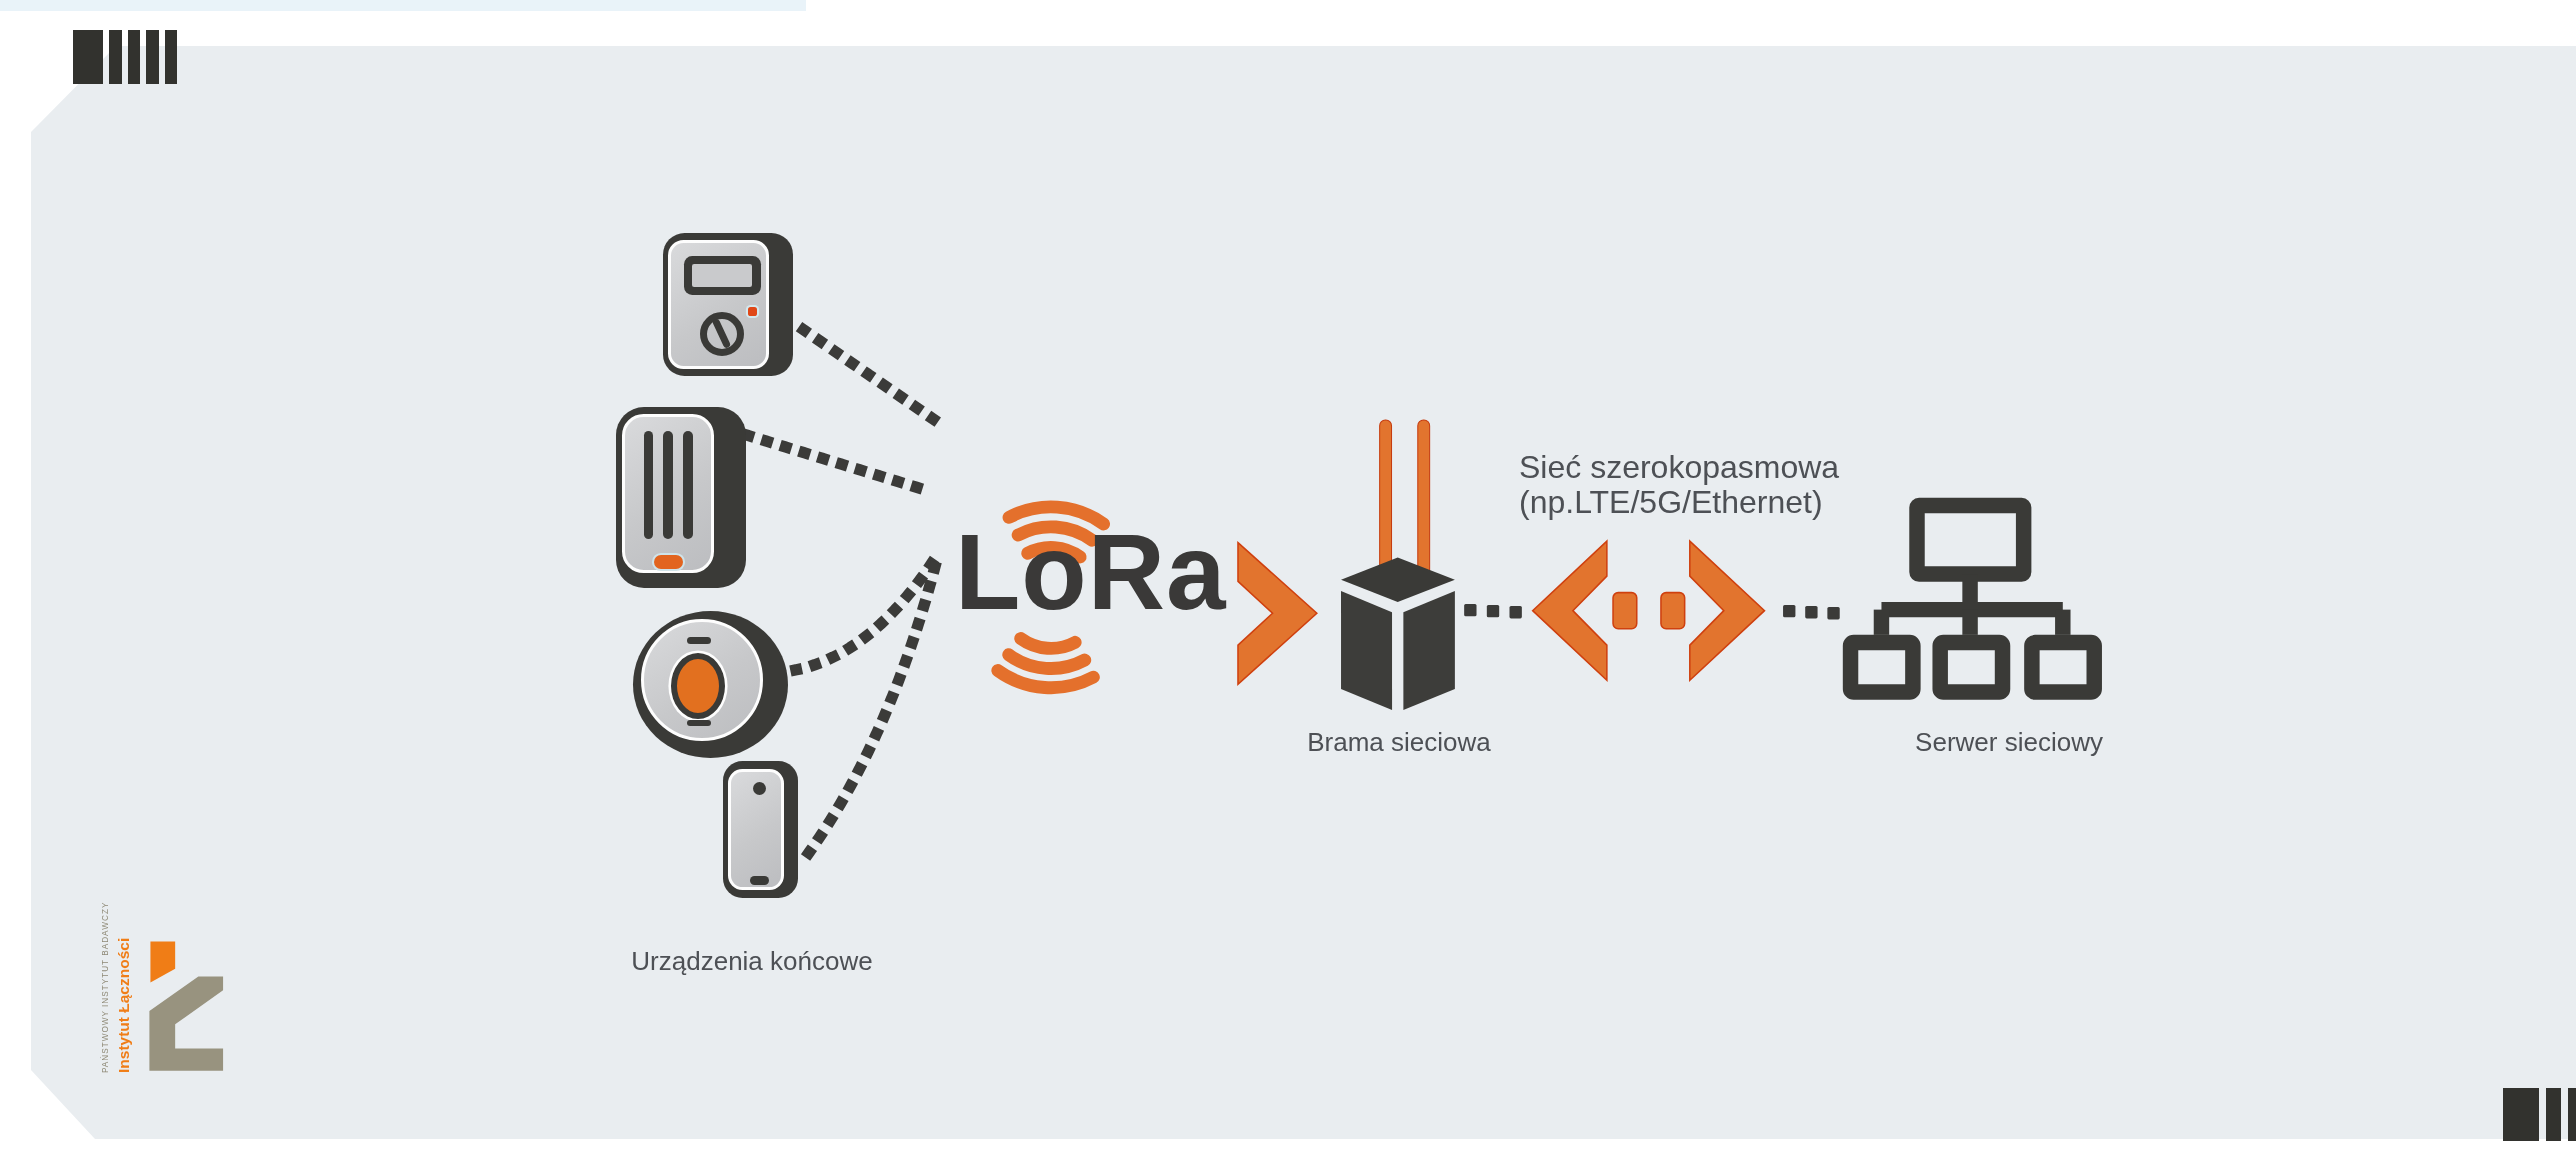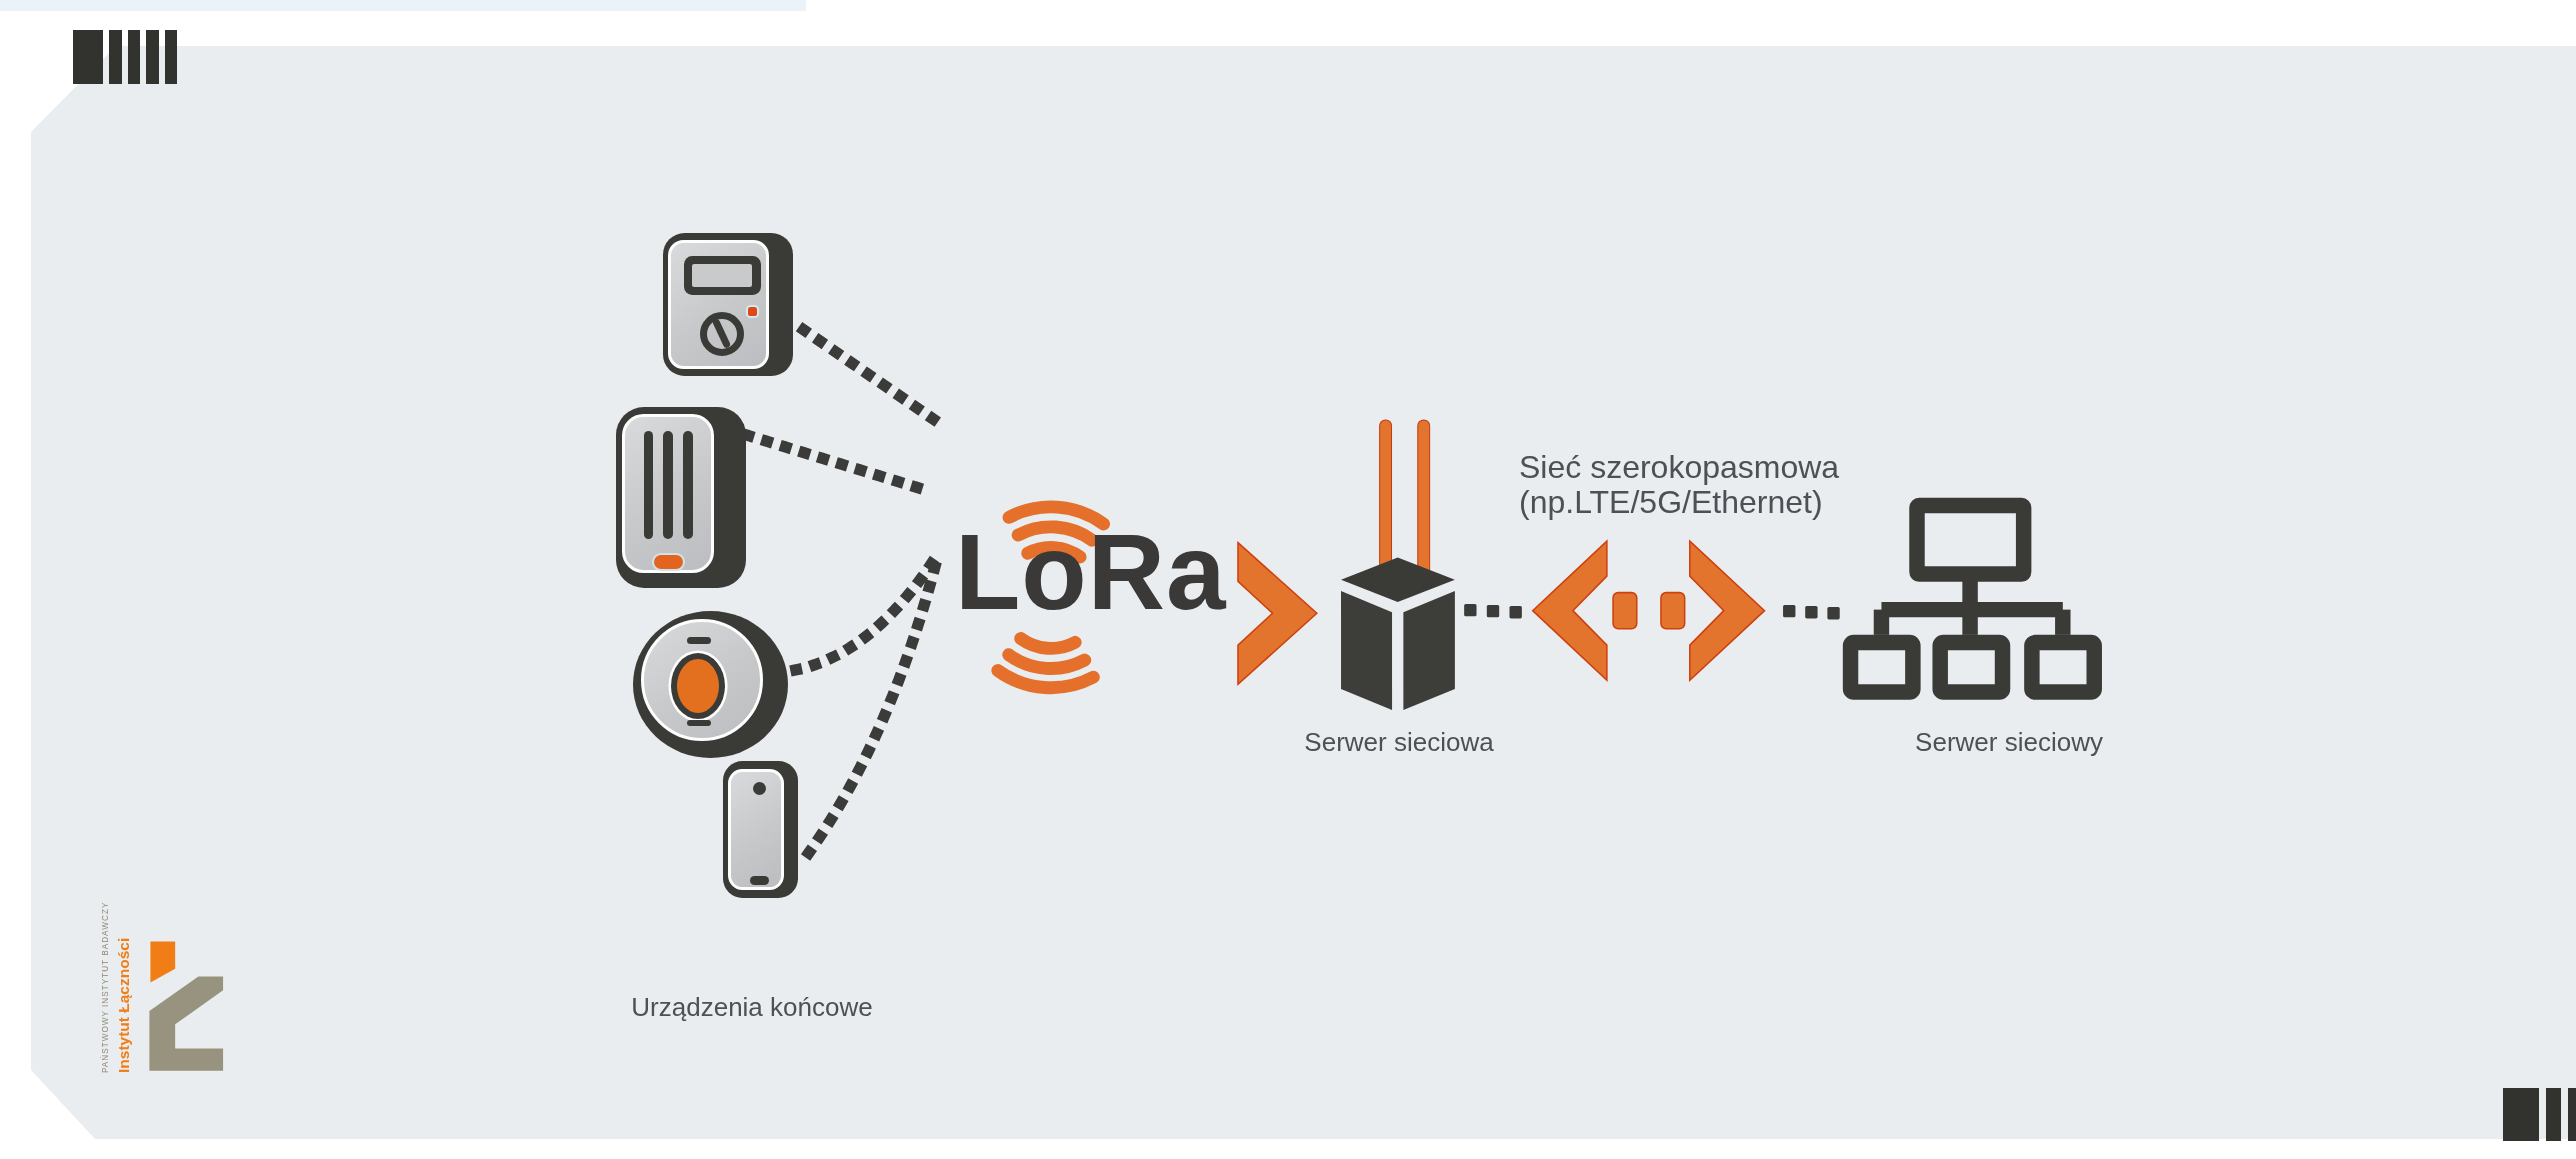--- a/index.html
+++ b/index.html
@@ -44,21 +44,21 @@
   .d3 .oval{position:absolute;left:27px;top:31px;width:54px;height:66px;background:#e2701f;border:6.2px solid #3a3a37;border-radius:50%;box-sizing:border-box;box-shadow:0 0 0 2.6px #fdfdfd;}
   .d3 .dash{position:absolute;left:43px;width:24px;height:6.7px;background:#3a3a37;border-radius:3.6px;}
   .d3 .dash.top{top:15.5px;} .d3 .dash.bot{top:98px;}
   
   .d4{left:723px;top:761px;width:75px;height:137px;border-radius:19.6px;}
   .d4 .face{left:5.2px;top:7.7px;right:14.4px;bottom:8.2px;border-radius:14.4px;}
   .d4 .cam{position:absolute;left:21.6px;top:10.3px;width:13.4px;height:13.4px;background:#3a3a37;border-radius:50%;}
   .d4 .btn{position:absolute;left:18.5px;top:104px;width:19.6px;height:9.8px;background:#3a3a37;border-radius:5.2px;}
   
   .lbl{position:absolute;color:#4d5055;font-size:26px;white-space:nowrap;transform:translateX(-50%);}
-  .lbl-enddev{left:752px;top:946px;margin-top:46px;}
+  .lbl-enddev{left:752px;top:946px;}
   .lbl-gateway{left:1399px;top:727px;}
   .lbl-server{left:1973px;top:727px;margin-left:36px;}
   .broadband{position:absolute;left:1519px;top:450px;color:#4d5055;font-size:32px;line-height:35px;white-space:nowrap;}
   
   .lora{position:absolute;left:955px;top:519px;font-size:107px;font-weight:bold;letter-spacing:1px;color:#3a3938;line-height:1;}
   
   .art{position:absolute;left:0;top:0;pointer-events:none;}
   
   .logo-text{position:absolute;transform:rotate(-90deg);transform-origin:0 0;white-space:nowrap;}
   .logo-sub{left:101px;top:1073px;font-size:8.2px;letter-spacing:1px;color:#8f8a77;}
@@ -183,21 +183,21 @@
   <div class="device d4">
     <div class="face">
       <div class="cam"></div>
       <div class="btn"></div>
     </div>
   </div>
 
   <div class="lora">LoRa</div>
 
   <div class="lbl lbl-enddev">Urządzenia końcowe</div>
-  <div class="lbl lbl-gateway">Serwer sieciowa</div>
+  <div class="lbl lbl-gateway">Brama sieciowa</div>
   <div class="lbl lbl-server">Serwer sieciowy</div>
   <div class="broadband">
     <div>Sieć szerokopasmowa</div>
     <div>(np.LTE/5G/Ethernet)</div>
   </div>
 
   <div class="logo-text logo-sub">PAŃSTWOWY INSTYTUT BADAWCZY</div>
   <div class="logo-text logo-main">Instytut Łączności</div>
 
 </div>

